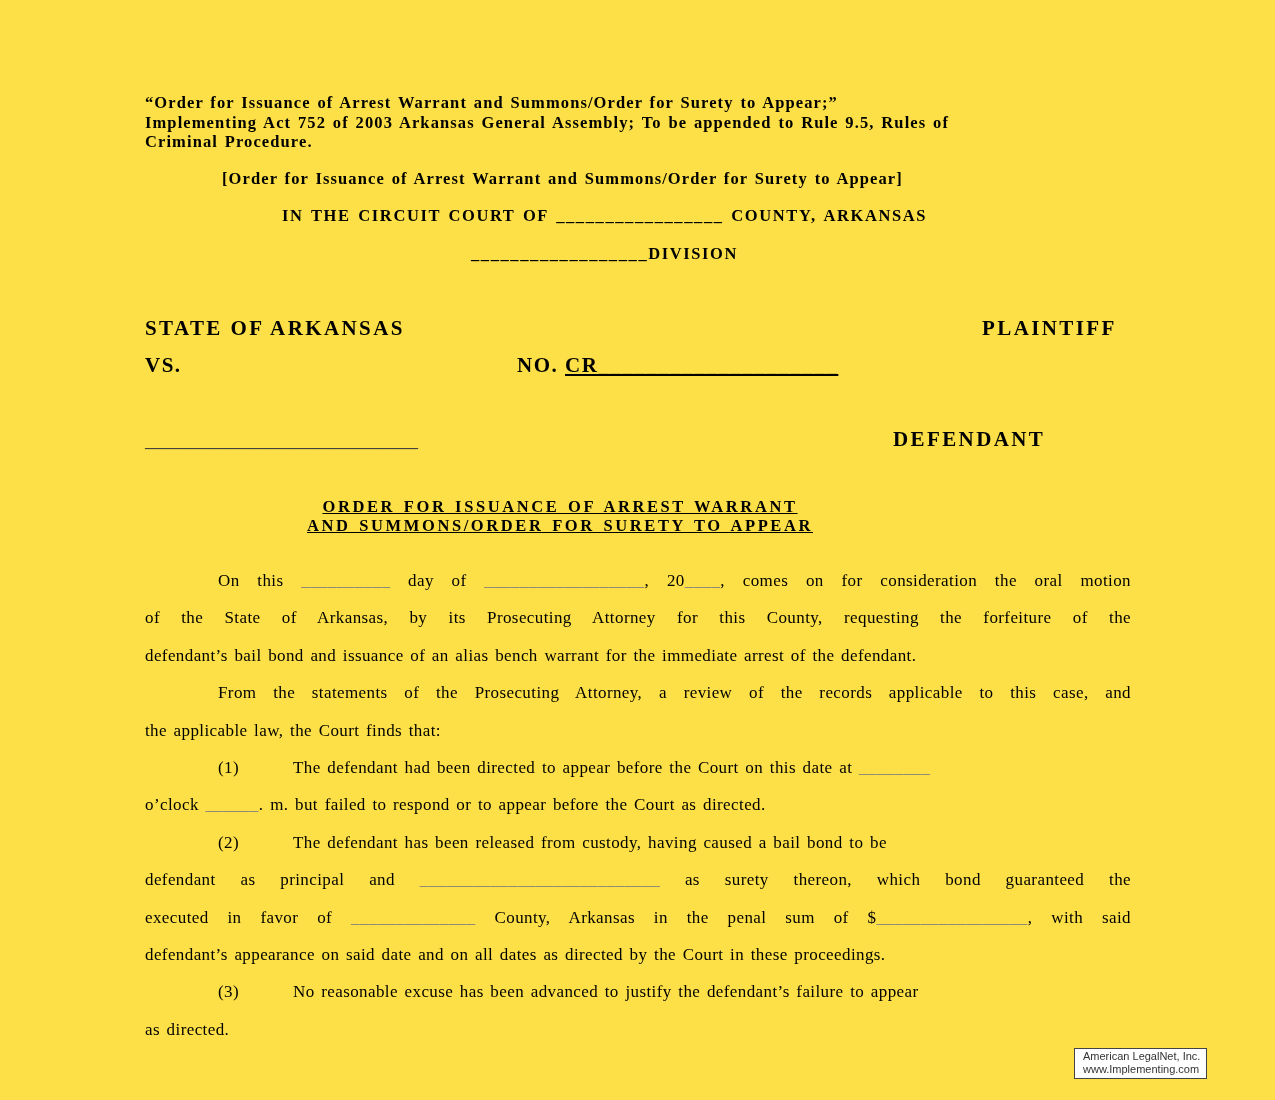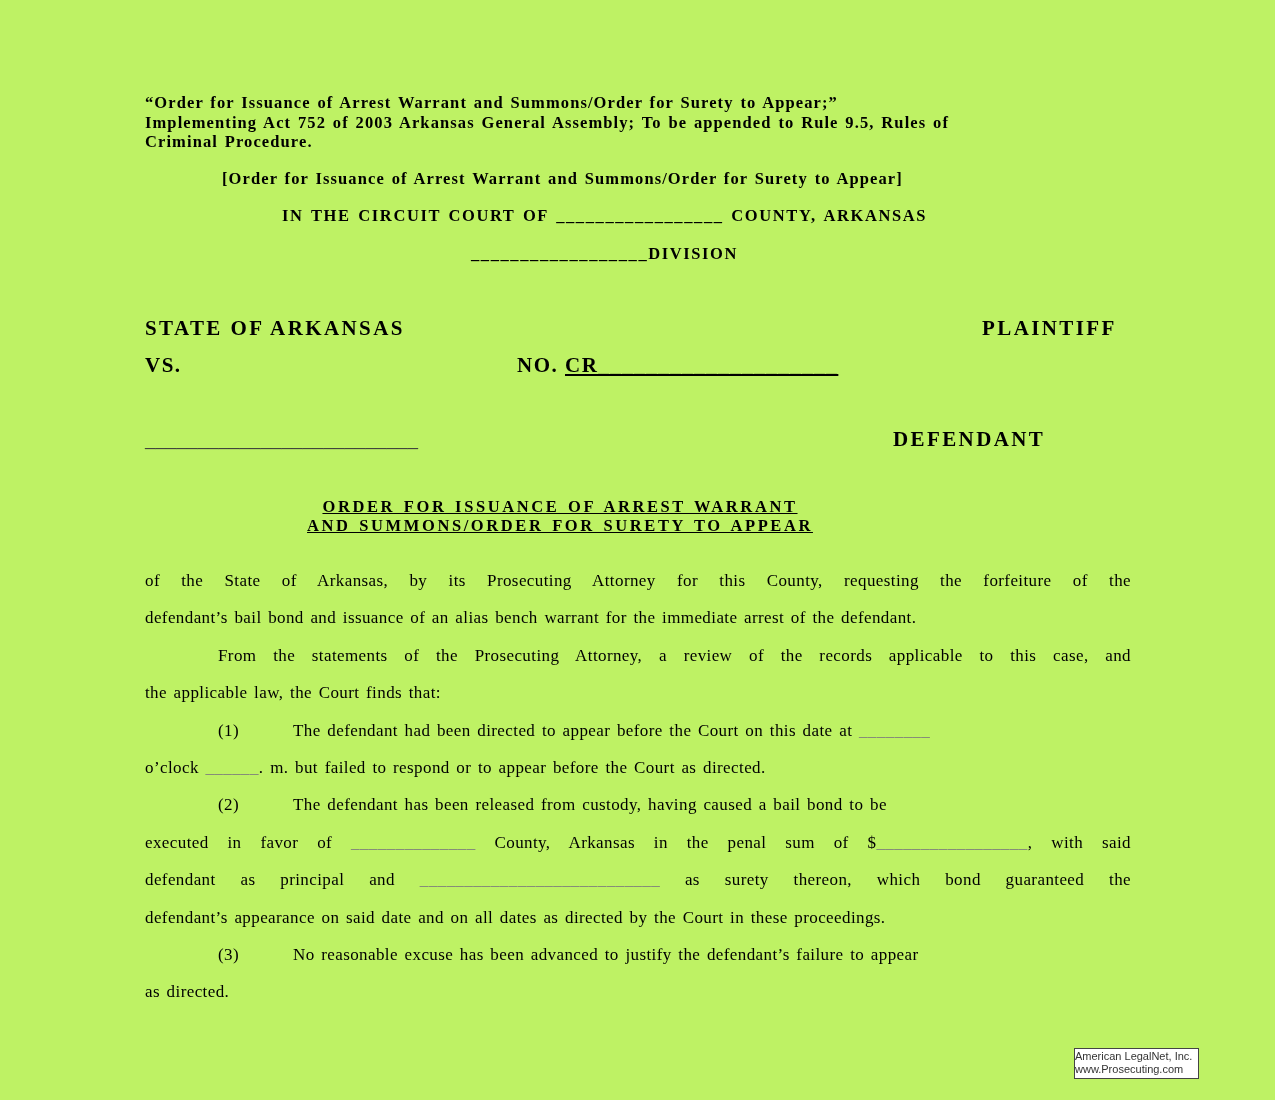--- a/index.html
+++ b/index.html
@@ -1,20 +1,20 @@
 <!DOCTYPE html>
 <html><head>
 <meta charset="utf-8">
 <style>
   html, body { margin: 0; padding: 0; background: #e8e8e8; }
   .page {
     position: relative;
     width: 1275px;
     height: 1100px;
-    background: #bef264;
+    background: #fde047;
     font-family: "Liberation Serif", serif;
     color: #000;
     overflow: hidden;
     margin: 0 auto;
   }
   
   .hdr-notice {
     position: absolute; left: 145px; top: 93px;
     font-weight: bold; font-size: 16.5px; line-height: 19.5px;
     letter-spacing: 1.1px; word-spacing: 1.6px; white-space: nowrap;
@@ -61,21 +61,21 @@
   }
   .bodyline { height: 37.4px; white-space: nowrap; }
   .bodyline.j { text-align: justify; text-align-last: justify; white-space: normal; }
   .bodyline.ind { padding-left: 73px; }
   .numlabel { display: inline-block; width: 75px; }
   .blank { color: #7d7d7d; }
 
   
   .stamp {
     position: absolute; left: 1074px; top: 1048px;
-    border: 1px solid #444; padding: 1px 6px 2px 0;
+    border: 1px solid #444; padding: 1px 6px 2px 8px;
     font-family: "Liberation Sans", sans-serif;
     font-size: 11px; line-height: 13px; color: #333;
     white-space: nowrap; background: #fff;
   }
 </style>
 </head>
 <body>
 
 <div class="page">
 
@@ -102,32 +102,33 @@
 
   <div class="cap cap-defblank">__________________________</div>
   <div class="cap cap-defendant">DEFENDANT</div>
 
   <div class="order-title">
     <div class="tl">ORDER FOR ISSUANCE OF ARREST WARRANT</div>
     <div class="tl">AND SUMMONS/ORDER FOR SURETY TO APPEAR</div>
   </div>
 
   <div class="doc-body">
+      <div class="bodyline j ind"><span>On this </span><span class="blank">__________</span><span> day of </span><span class="blank">__________________</span><span>, 20</span><span class="blank">____</span><span>, comes on for consideration the oral motion</span></div>
       <div class="bodyline j"><span>of the State of Arkansas, by its Prosecuting Attorney for this County, requesting the forfeiture of the</span></div>
       <div class="bodyline"><span>defendant’s bail bond and issuance of an alias bench warrant for the immediate arrest of the defendant.</span></div>
       <div class="bodyline j ind"><span>From the statements of the Prosecuting Attorney, a review of the records applicable to this case, and</span></div>
       <div class="bodyline"><span>the applicable law, the Court finds that:</span></div>
       <div class="bodyline ind"><span class="numlabel">(1)</span><span>The defendant had been directed to appear before the Court on this date at </span><span class="blank">________</span></div>
       <div class="bodyline"><span>o’clock </span><span class="blank">______</span><span>. m. but failed to respond or to appear before the Court as directed.</span></div>
       <div class="bodyline ind"><span class="numlabel">(2)</span><span>The defendant has been released from custody, having caused a bail bond to be</span></div>
+      <div class="bodyline j"><span>defendant as principal and </span><span class="blank">___________________________</span><span> as surety thereon, which bond guaranteed the</span></div>
       <div class="bodyline j"><span>executed in favor of </span><span class="blank">______________</span><span> County, Arkansas in the penal sum of $</span><span class="blank">_________________</span><span>, with said</span></div>
-      <div class="bodyline j"><span>defendant as principal and </span><span class="blank">___________________________</span><span> as surety thereon, which bond guaranteed the</span></div>
       <div class="bodyline"><span>defendant’s appearance on said date and on all dates as directed by the Court in these proceedings.</span></div>
       <div class="bodyline ind"><span class="numlabel">(3)</span><span>No reasonable excuse has been advanced to justify the defendant’s failure to appear</span></div>
       <div class="bodyline"><span>as directed.</span></div>
     </div>
 
   <div class="stamp">
     <div>American LegalNet, Inc.</div>
-    <div>www.Prosecuting.com</div>
+    <div>www.Implementing.com</div>
   </div>
 
 </div>
 
 </body></html>

